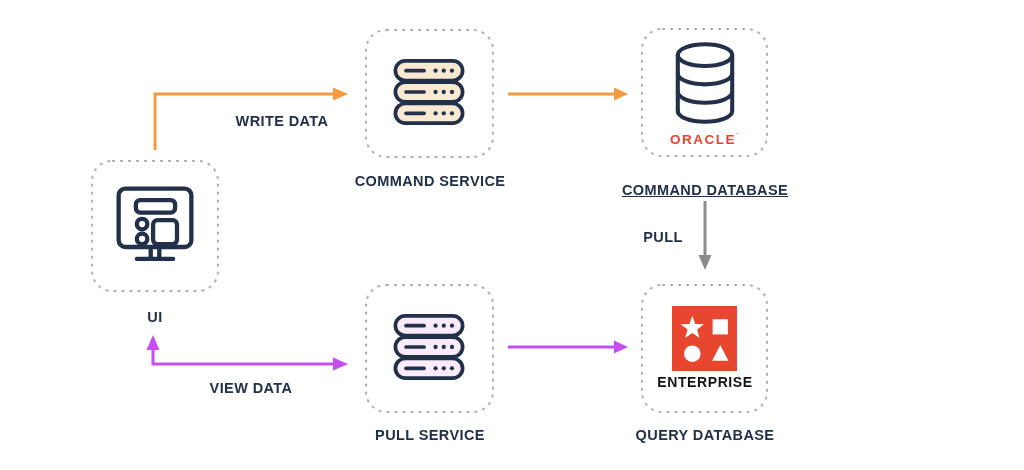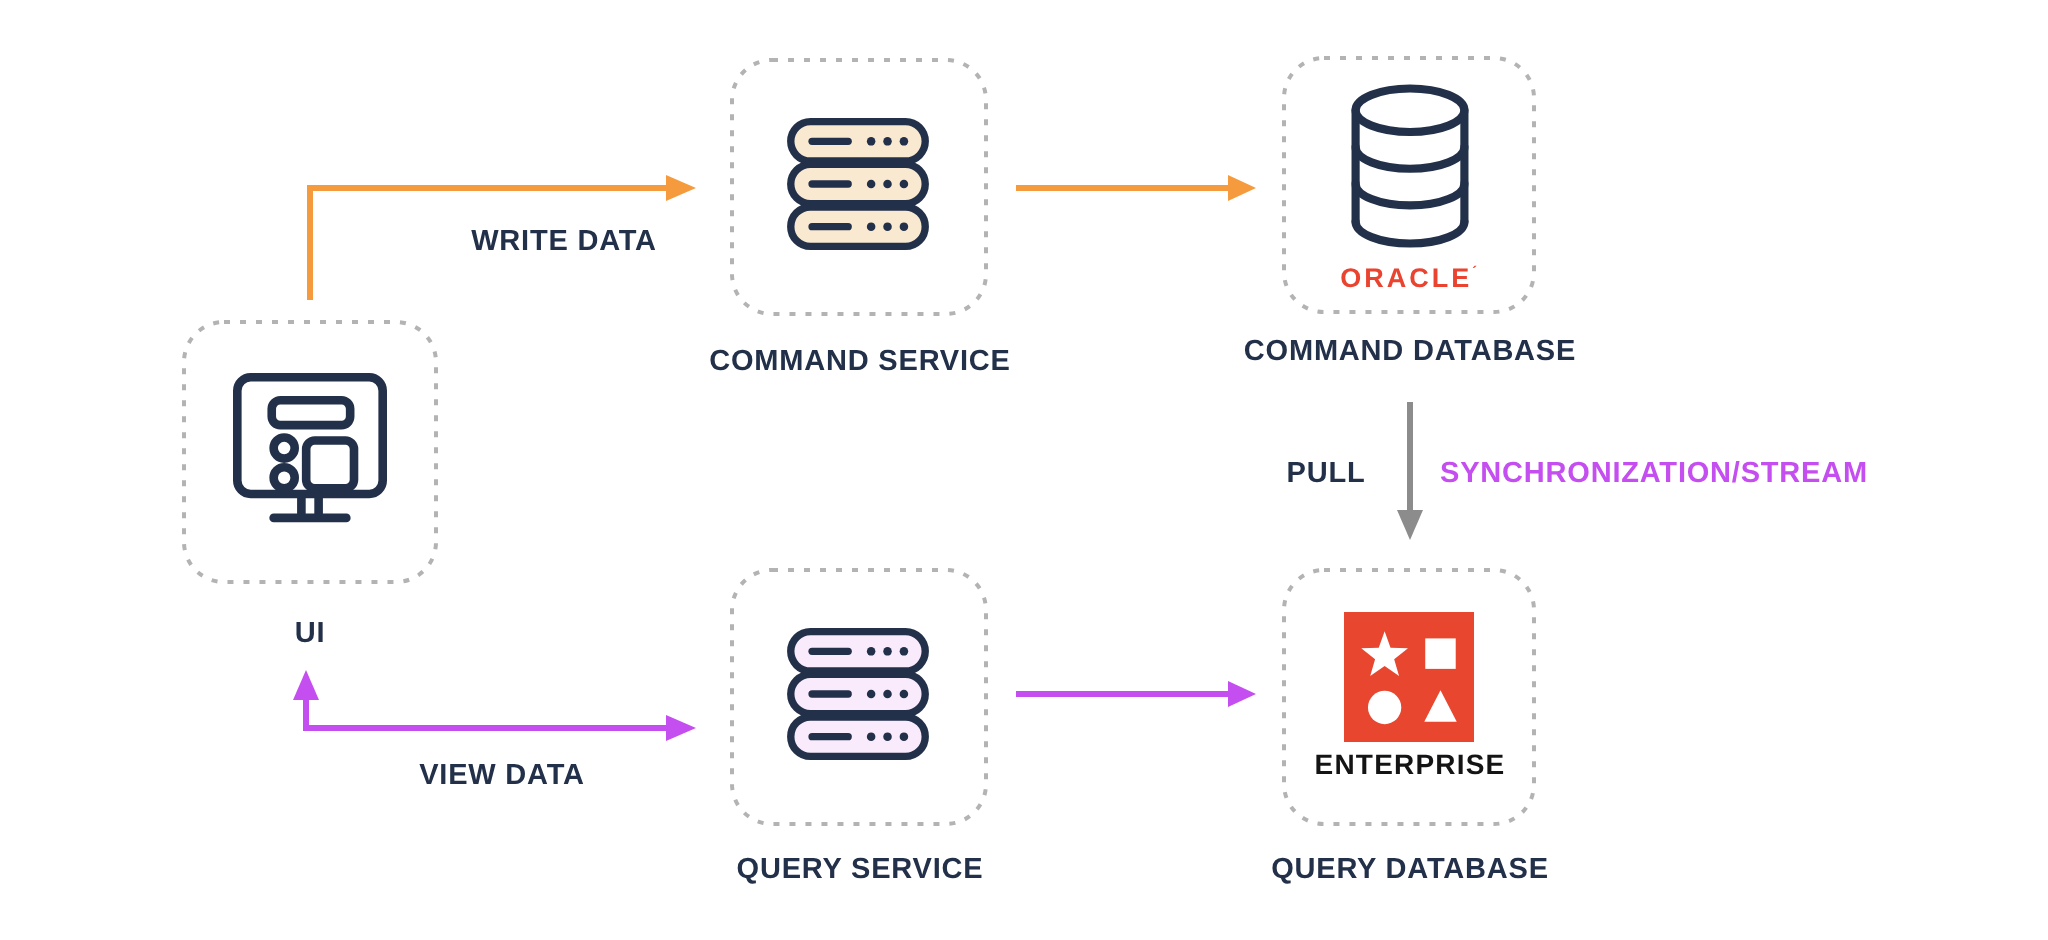--- a/index.html
+++ b/index.html
@@ -165,22 +165,21 @@
         <rect x="40" y="13" width="15" height="15"></rect>
         <circle cx="20" cy="47" r="8.2"></circle>
         <polygon points="47.5,38.5 55.5,54 39.5,54"></polygon>
       </g>
     </svg>
   </div>
   <div class="enterprise-text" style="left:705px; top:382px;">ENTERPRISE</div>
 
   <div class="label" style="left:155px; top:317px;">UI</div>
   <div class="label" style="left:430px; top:181px;">COMMAND SERVICE</div>
-  <div class="label" style="left:705px; top:176px;">COMMAND DATABASE</div>
-  <div class="label" style="left:430px; top:435px;">QUERY SERVICE</div>
+  <div class="label" style="left:705px; top:190px;text-decoration:underline;">COMMAND DATABASE</div>
+  <div class="label" style="left:430px; top:435px;">PULL SERVICE</div>
   <div class="label" style="left:705px; top:435px;">QUERY DATABASE</div>
 
   <div class="label" style="left:251px; top:121px;margin-left:31px;">WRITE DATA</div>
   <div class="label" style="left:251px; top:388px;">VIEW DATA</div>
   <div class="label" style="left:663px; top:237px;">PULL</div>
-  <div class="label magenta" style="left:827px; top:237px;">SYNCHRONIZATION/STREAM</div>
 
 </div>
 
 </body></html>

